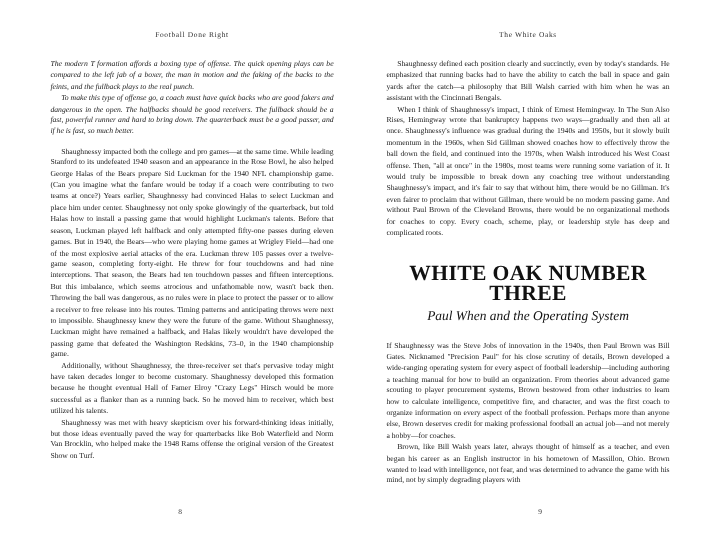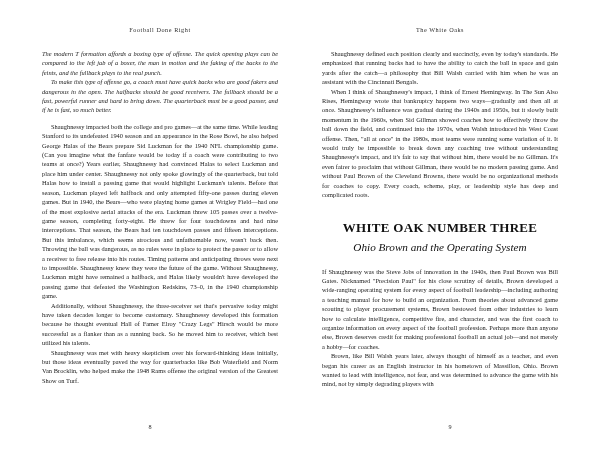--- a/index.html
+++ b/index.html
@@ -74,21 +74,21 @@
   p.epigraph.first {
     text-indent: 0;
   }
   .gap-small { height: 7px; }
   .chapter-block {
     margin-top: 19px;
     margin-bottom: 13px;
     text-align: center;
   }
   .chapter-title {
-    font-size: 13px;
+    font-size: 18px;
     font-weight: bold;
     letter-spacing: 0.3px;
     color: #111111;
     font-family: "Liberation Serif", serif;
     line-height: 17px;
   }
   .chapter-subtitle {
     font-size: 11.2px;
     font-style: italic;
     color: #111111;
@@ -135,21 +135,21 @@
 
   <div class="gutter"></div>
 
   <div class="page page-right">
     <div class="running-head">The White Oaks</div>
     <div class="col">
       <p class="body">Shaughnessy defined each position clearly and succinctly, even by today's standards. He emphasized that running backs had to have the ability to catch the ball in space and gain yards after the catch—a philosophy that Bill Walsh carried with him when he was an assistant with the Cincinnati Bengals.</p>
       <p class="body">When I think of Shaughnessy's impact, I think of Ernest Hemingway. In The Sun Also Rises, Hemingway wrote that bankruptcy happens two ways—gradually and then all at once. Shaughnessy's influence was gradual during the 1940s and 1950s, but it slowly built momentum in the 1960s, when Sid Gillman showed coaches how to effectively throw the ball down the field, and continued into the 1970s, when Walsh introduced his West Coast offense. Then, "all at once" in the 1980s, most teams were running some variation of it. It would truly be impossible to break down any coaching tree without understanding Shaughnessy's impact, and it's fair to say that without him, there would be no Gillman. It's even fairer to proclaim that without Gillman, there would be no modern passing game. And without Paul Brown of the Cleveland Browns, there would be no organizational methods for coaches to copy. Every coach, scheme, play, or leadership style has deep and complicated roots.</p>
       <div class="chapter-block">
         <div class="chapter-title">WHITE OAK NUMBER THREE</div>
-        <div class="chapter-subtitle">Ohio Brown and the Operating System</div>
+        <div class="chapter-subtitle">Paul When and the Operating System</div>
       </div>
       <p class="body noindent">If Shaughnessy was the Steve Jobs of innovation in the 1940s, then Paul Brown was Bill Gates. Nicknamed "Precision Paul" for his close scrutiny of details, Brown developed a wide-ranging operating system for every aspect of football leadership—including authoring a teaching manual for how to build an organization. From theories about advanced game scouting to player procurement systems, Brown bestowed from other industries to learn how to calculate intelligence, competitive fire, and character, and was the first coach to organize information on every aspect of the football profession. Perhaps more than anyone else, Brown deserves credit for making professional football an actual job—and not merely a hobby—for coaches.</p>
       <p class="body">Brown, like Bill Walsh years later, always thought of himself as a teacher, and even began his career as an English instructor in his hometown of Massillon, Ohio. Brown wanted to lead with intelligence, not fear, and was determined to advance the game with his mind, not by simply degrading players with</p>
     </div>
     <div class="folio">9</div>
   </div>
 
 </div>
 
 </body></html>

